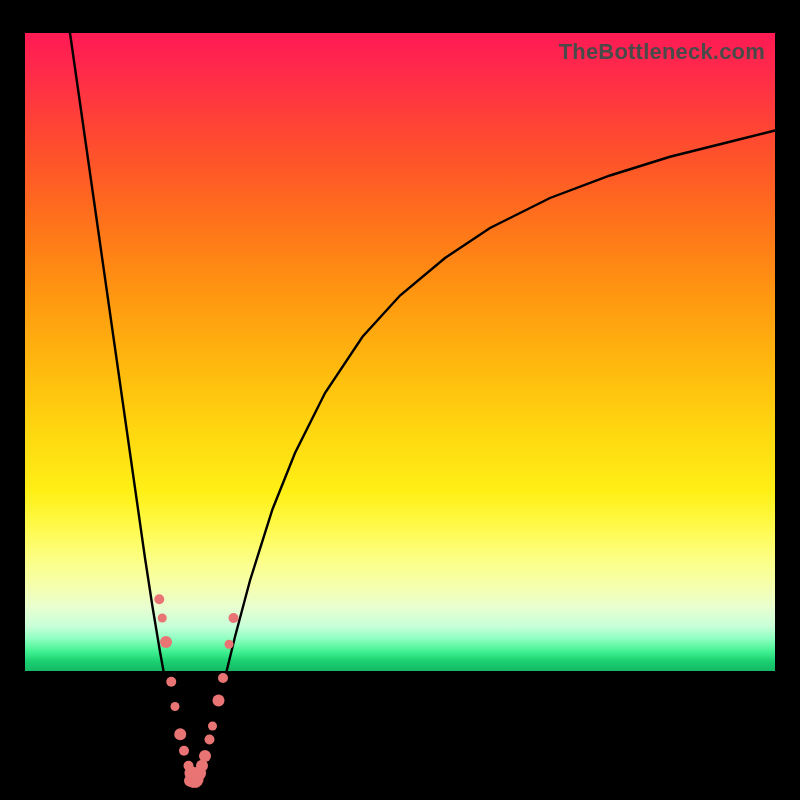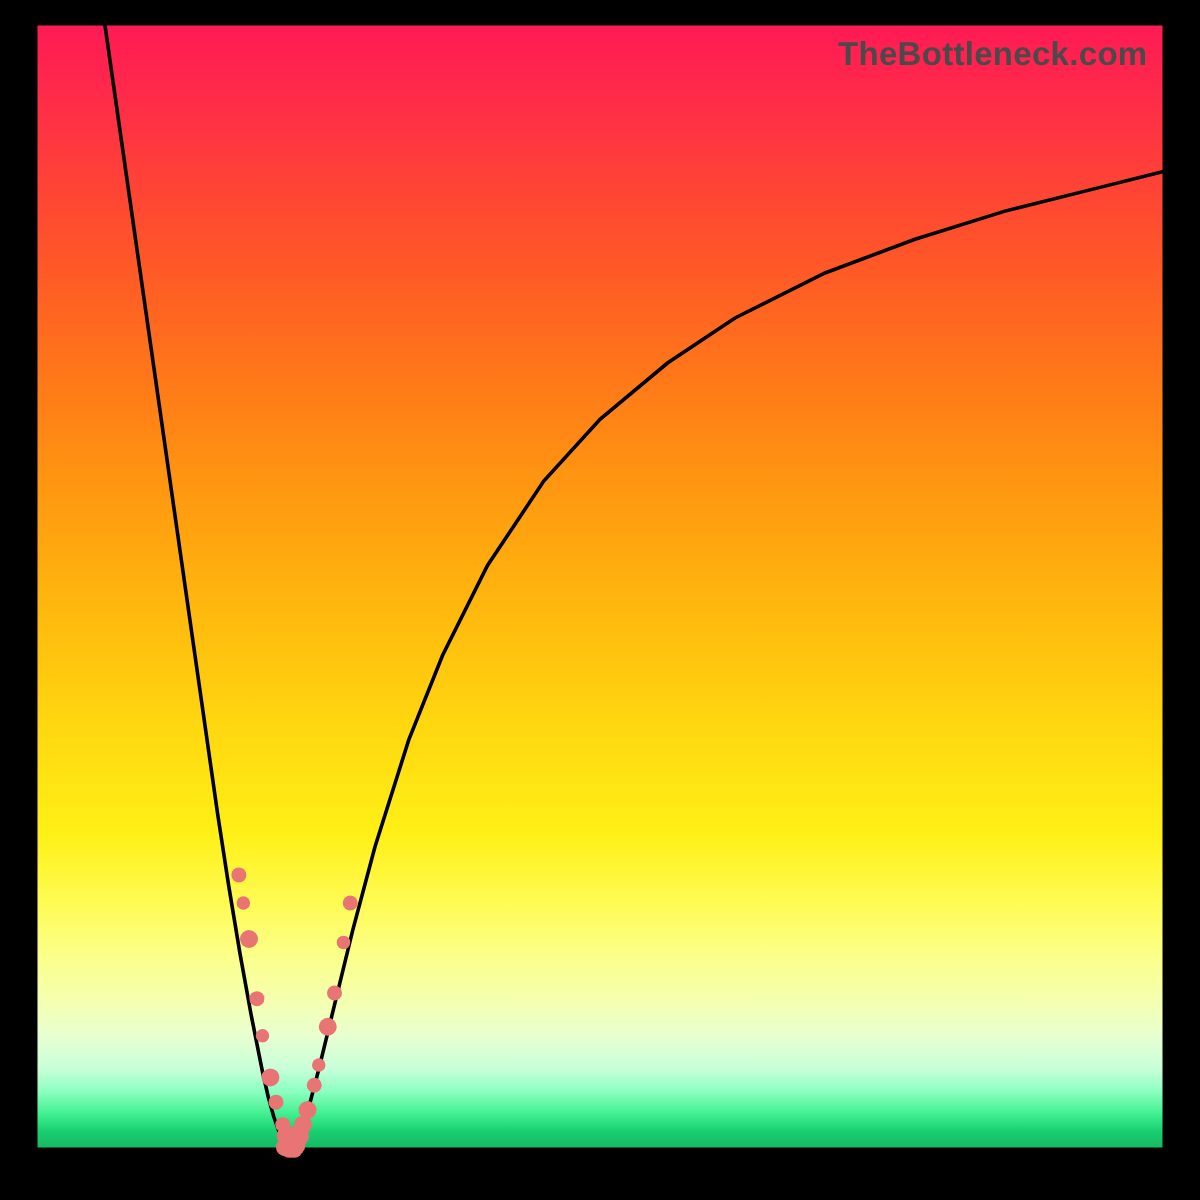--- a/index.html
+++ b/index.html
@@ -13,23 +13,23 @@
   }
   .frame {
     position: absolute;
     left: 0; top: 0;
     width: 800px; height: 800px;
     background: #000;
   }
   .plot {
     position: absolute;
     left: 25px;
-    top: 17px;
+    top: 33px;
     width: 750px;
-    height: 748px;
+    height: 638px;
     background: linear-gradient(to bottom,
       #ff1a54 0%,
       #ff2a4a 6%,
       #ff4236 14%,
       #ff5a26 22%,
       #ff7a18 32%,
       #ff9a10 42%,
       #ffb80e 52%,
       #ffd60f 62%,
       #fff016 72%,

